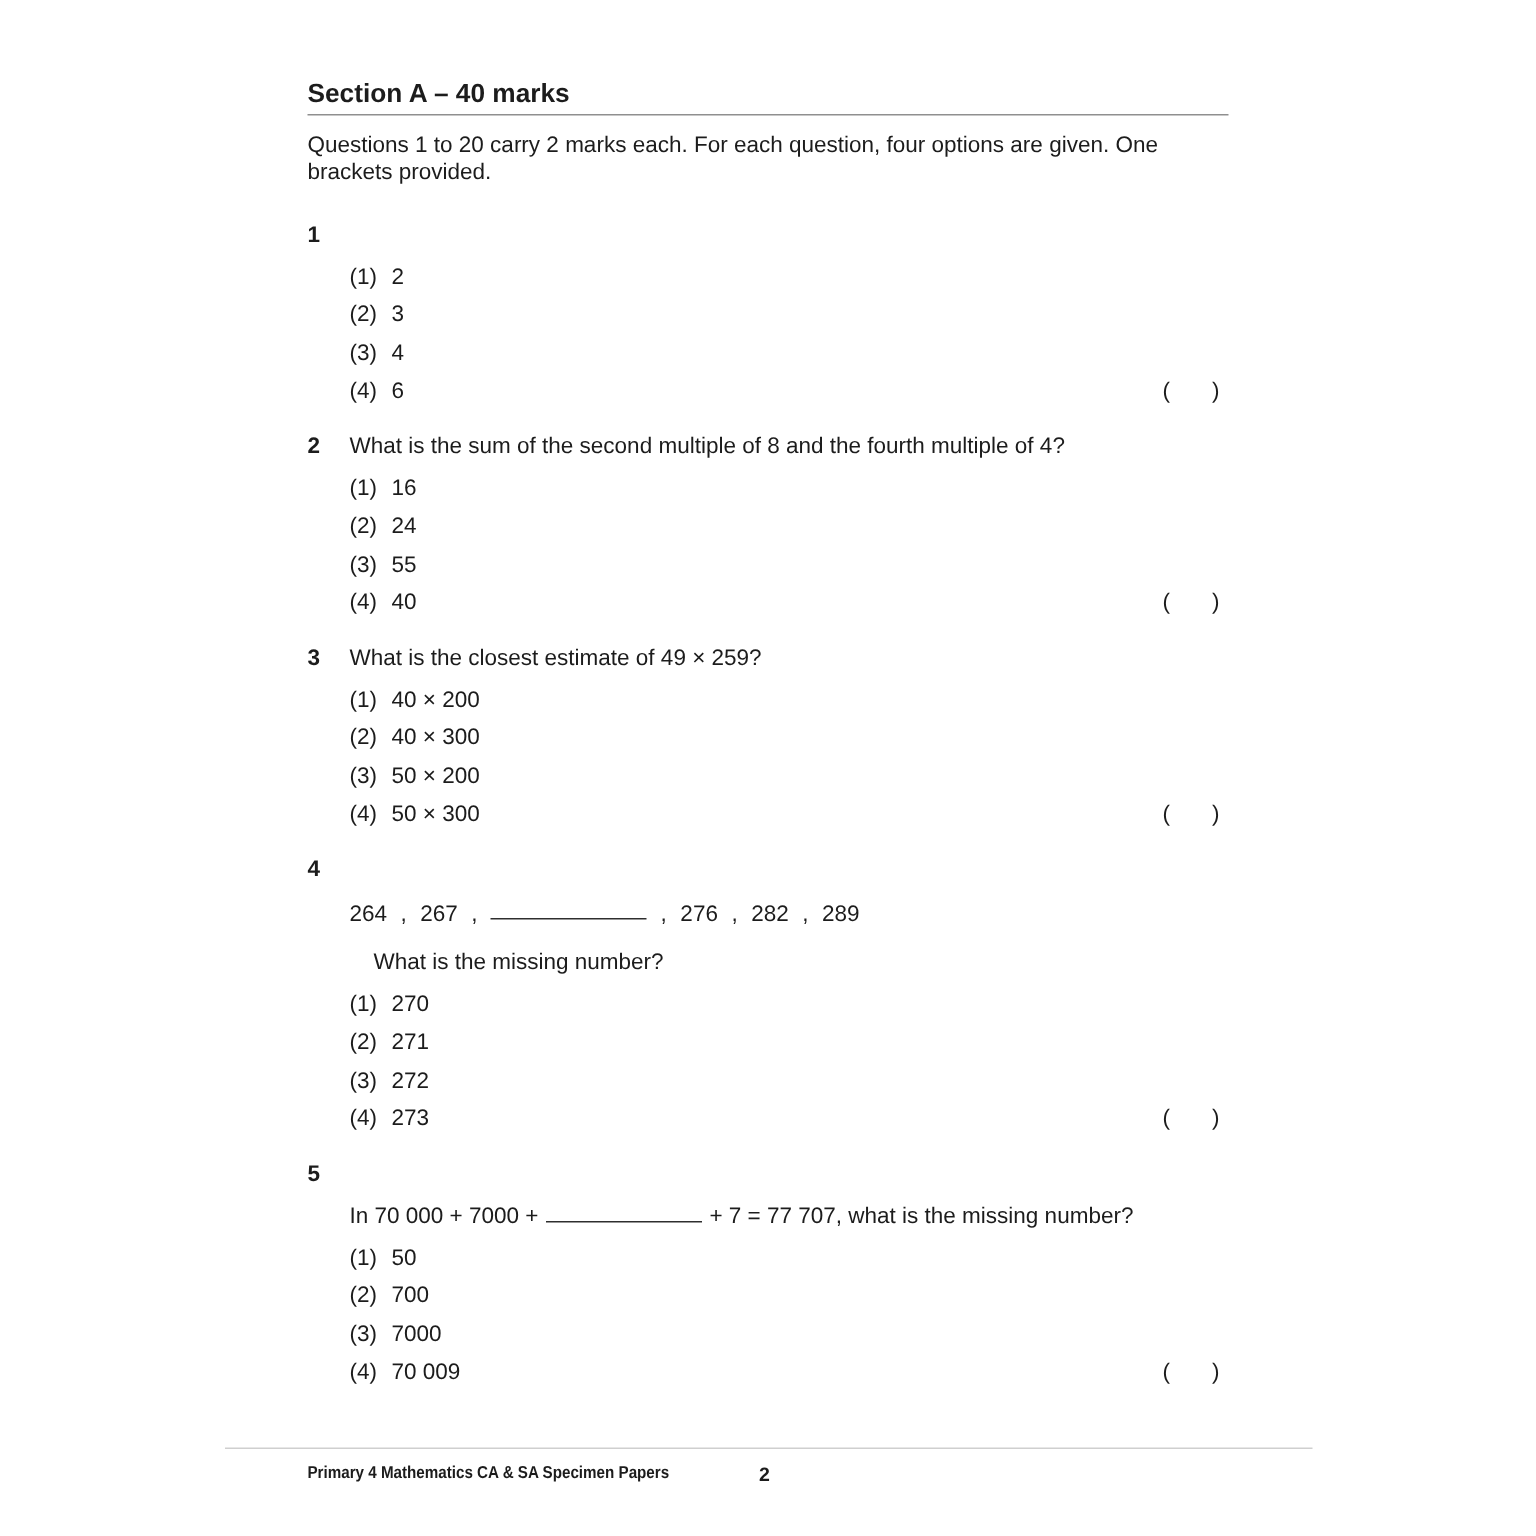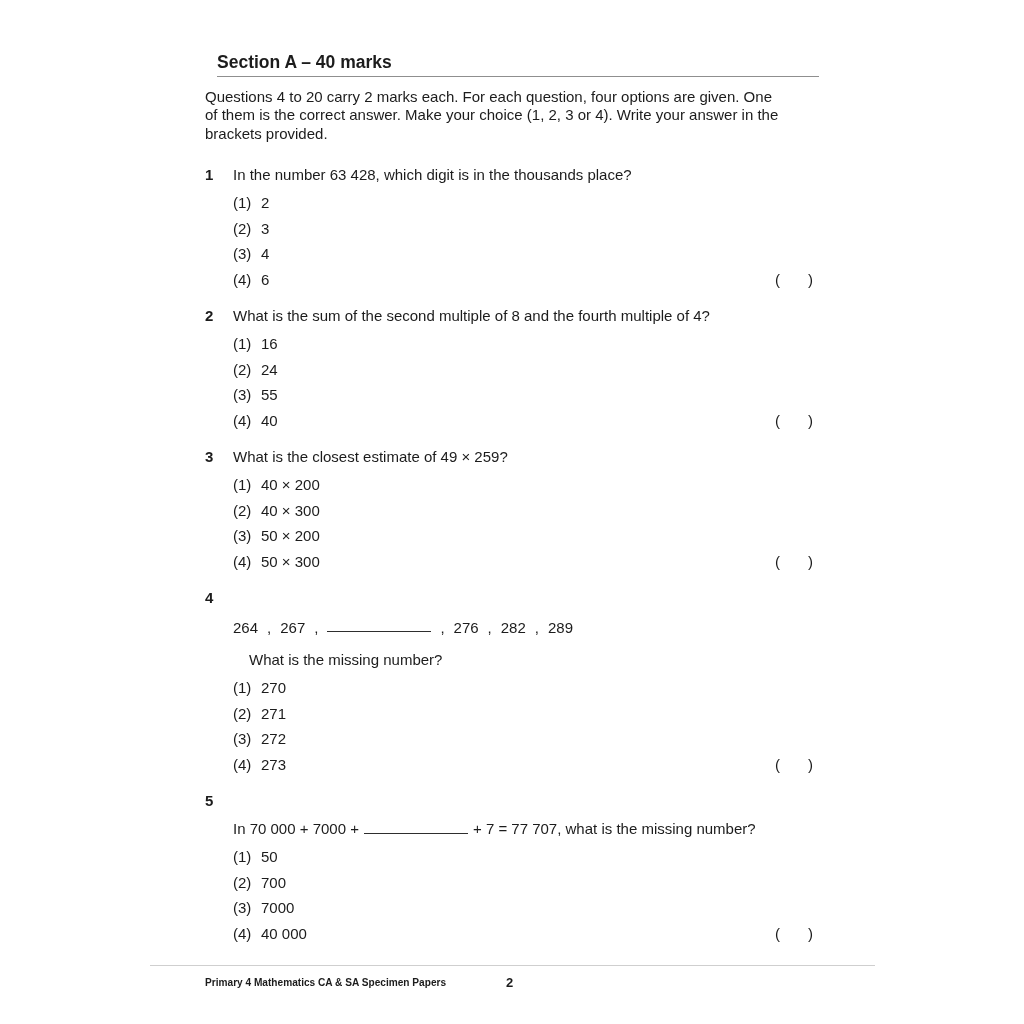--- a/index.html
+++ b/index.html
@@ -18,21 +18,21 @@
     left: 205px;
     top: 52px;
     width: 614px;
   }
   .section-title {
     font-size: 17.5px;
     font-weight: 700;
     line-height: 20px;
     padding-bottom: 4px;
     border-bottom: 1px solid #8f8f8f;
-    margin: 0 0 11px 12px;
+    margin: 0 0 11px 0;
   }
   .intro { margin-bottom: 22px; }
   .intro-line {
     font-size: 15px;
     line-height: 18.4px;
     white-space: nowrap;
   }
   .question {
     position: relative;
     margin-bottom: 14px;
@@ -122,29 +122,27 @@
   }
 </style>
 </head>
 <body>
 
 <div class="content">
 
   <h1 class="section-title">Section A – 40 marks</h1>
 
   <div class="intro">
-    <div class="intro-line">Questions 4 to 20 carry 2 marks each. For each question, four options are given. One</div>
-    <div class="intro-line">of them is the correct answer. Make your choice (1, 2, 3 or 4). Write your answer in the</div>
+    <div class="intro-line">Questions 1 to 20 carry 2 marks each. For each question, four options are given. One</div>
     <div class="intro-line">brackets provided.</div>
   </div>
 
   <div class="question">
     <div class="q-header">
       <span class="q-num">1</span>
-      <span class="q-text">In the number 63 428, which digit is in the thousands place?</span>
     </div>
     <div class="option">
       <span class="opt-label">(1)</span>
       <span class="opt-value">2</span>
     </div>
     <div class="option">
       <span class="opt-label">(2)</span>
       <span class="opt-value">3</span>
     </div>
     <div class="option">
@@ -271,21 +269,21 @@
     <div class="option">
       <span class="opt-label">(2)</span>
       <span class="opt-value">700</span>
     </div>
     <div class="option">
       <span class="opt-label">(3)</span>
       <span class="opt-value">7000</span>
     </div>
     <div class="option">
       <span class="opt-label">(4)</span>
-      <span class="opt-value">40 000</span>
+      <span class="opt-value">70 009</span>
       <span class="answer-brackets">
           <span>(</span>
           <span>)</span>
         </span>
     </div>
   </div>
 
 </div>
 
 <div class="footer-rule"></div>

